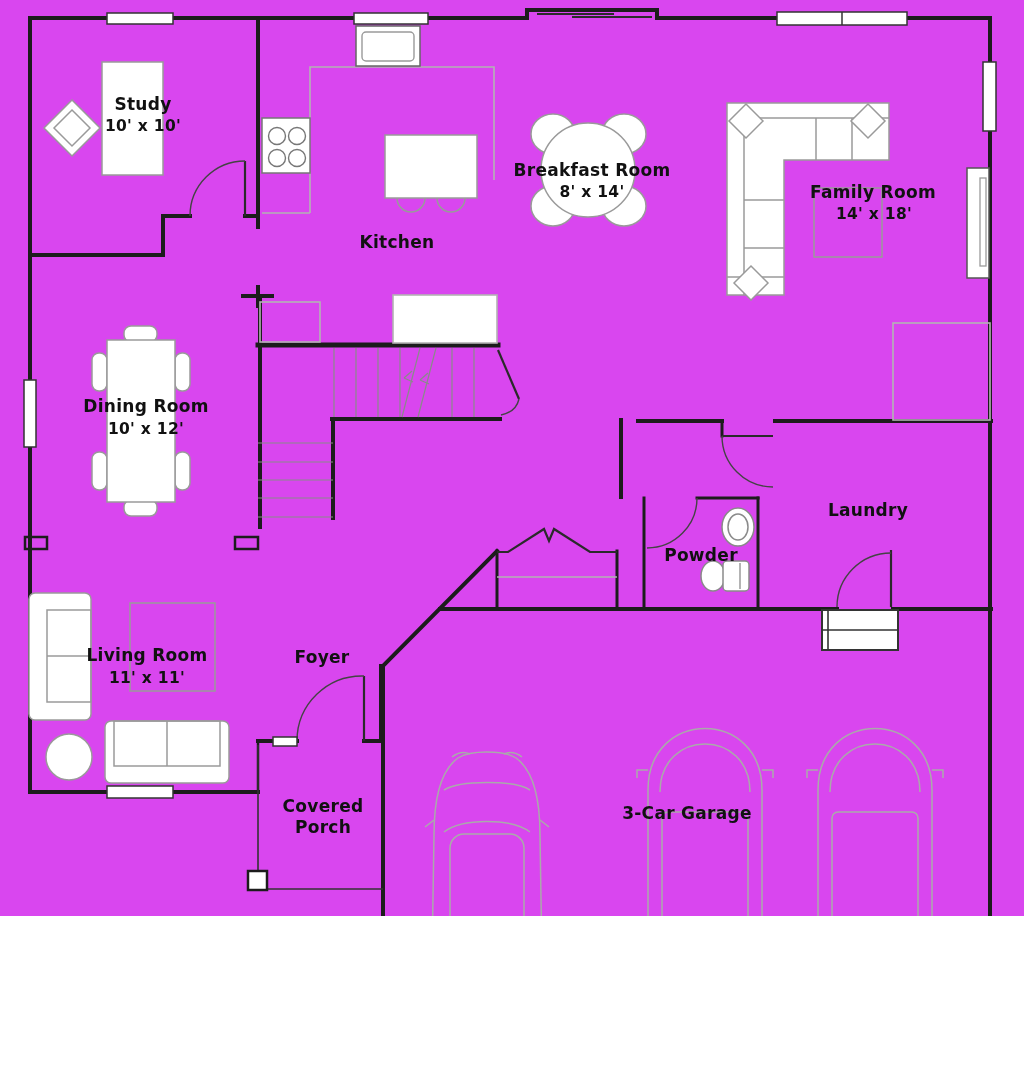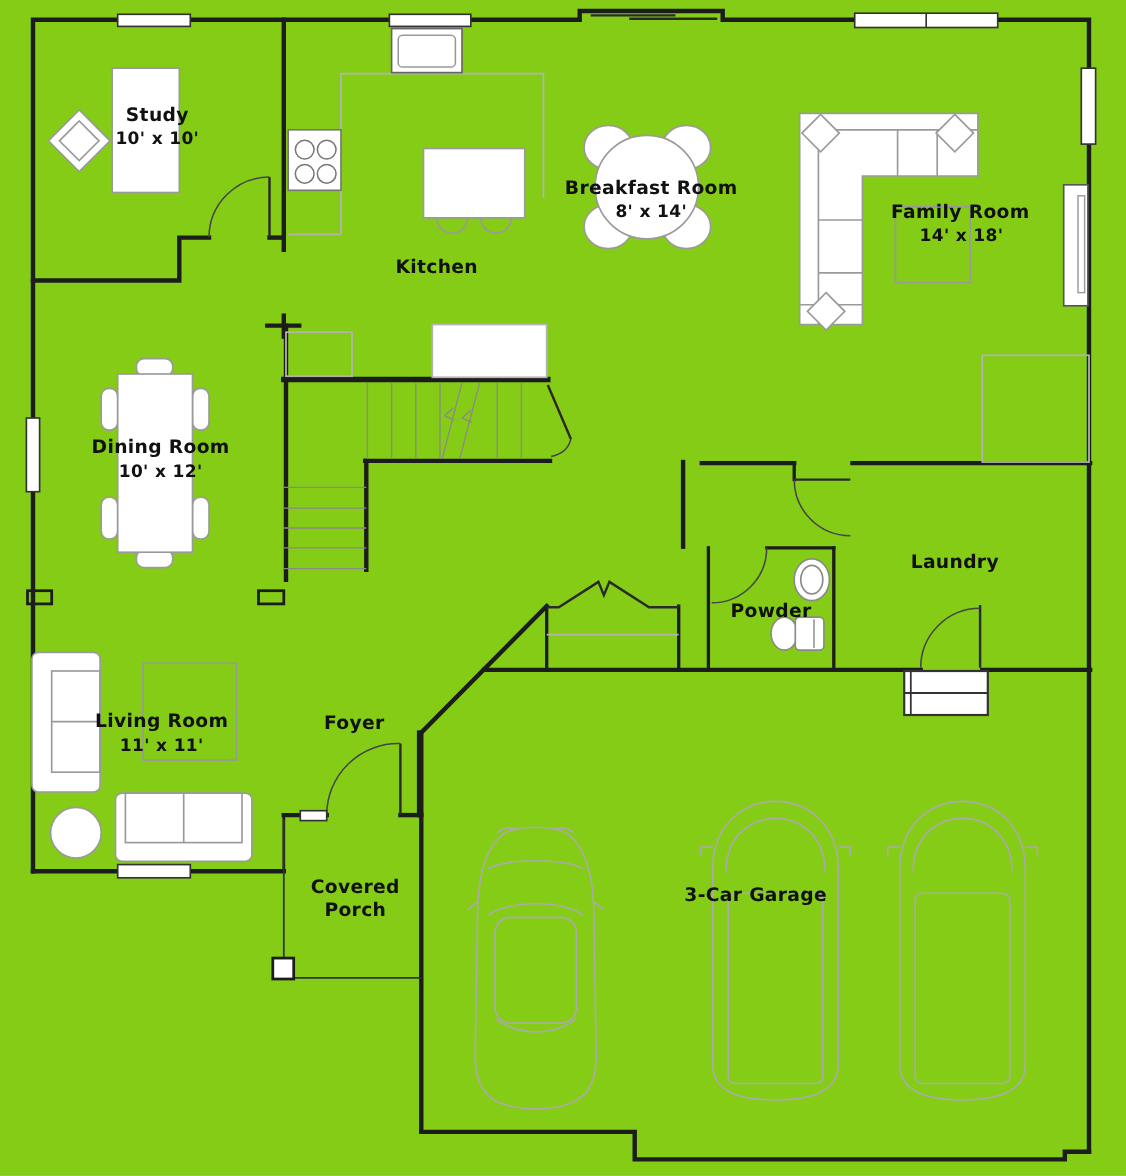--- a/index.html
+++ b/index.html
@@ -1,16 +1,16 @@
 <!DOCTYPE html>
 <html><head>
 <meta charset="utf-8">
 <style>
   html,body{margin:0;padding:0;background:#fff;}
-  .page{position:relative;width:1024px;height:1069px;background:#84cc16;overflow:hidden;
+  .page{position:relative;width:1024px;height:916px;background:#d946ef;overflow:hidden;
         font-family:"DejaVu Sans","Liberation Sans",sans-serif;}
   svg{display:block;}
   .rname{font-family:"DejaVu Sans","Liberation Sans",sans-serif;font-weight:bold;font-size:17px;
          fill:#111;letter-spacing:.3px;}
   .rdims{font-family:"DejaVu Sans","Liberation Sans",sans-serif;font-weight:bold;font-size:15.5px;
          fill:#111;letter-spacing:.3px;}
   .wall{stroke:#1c1c1c;fill:none;stroke-linecap:square;}
   .w4{stroke-width:4;} .w3{stroke-width:3;} .w25{stroke-width:2.5;}
   .door{stroke:#2a2a2a;stroke-width:2.2;fill:none;}
   .arc{stroke:#444;stroke-width:1.4;fill:none;}

